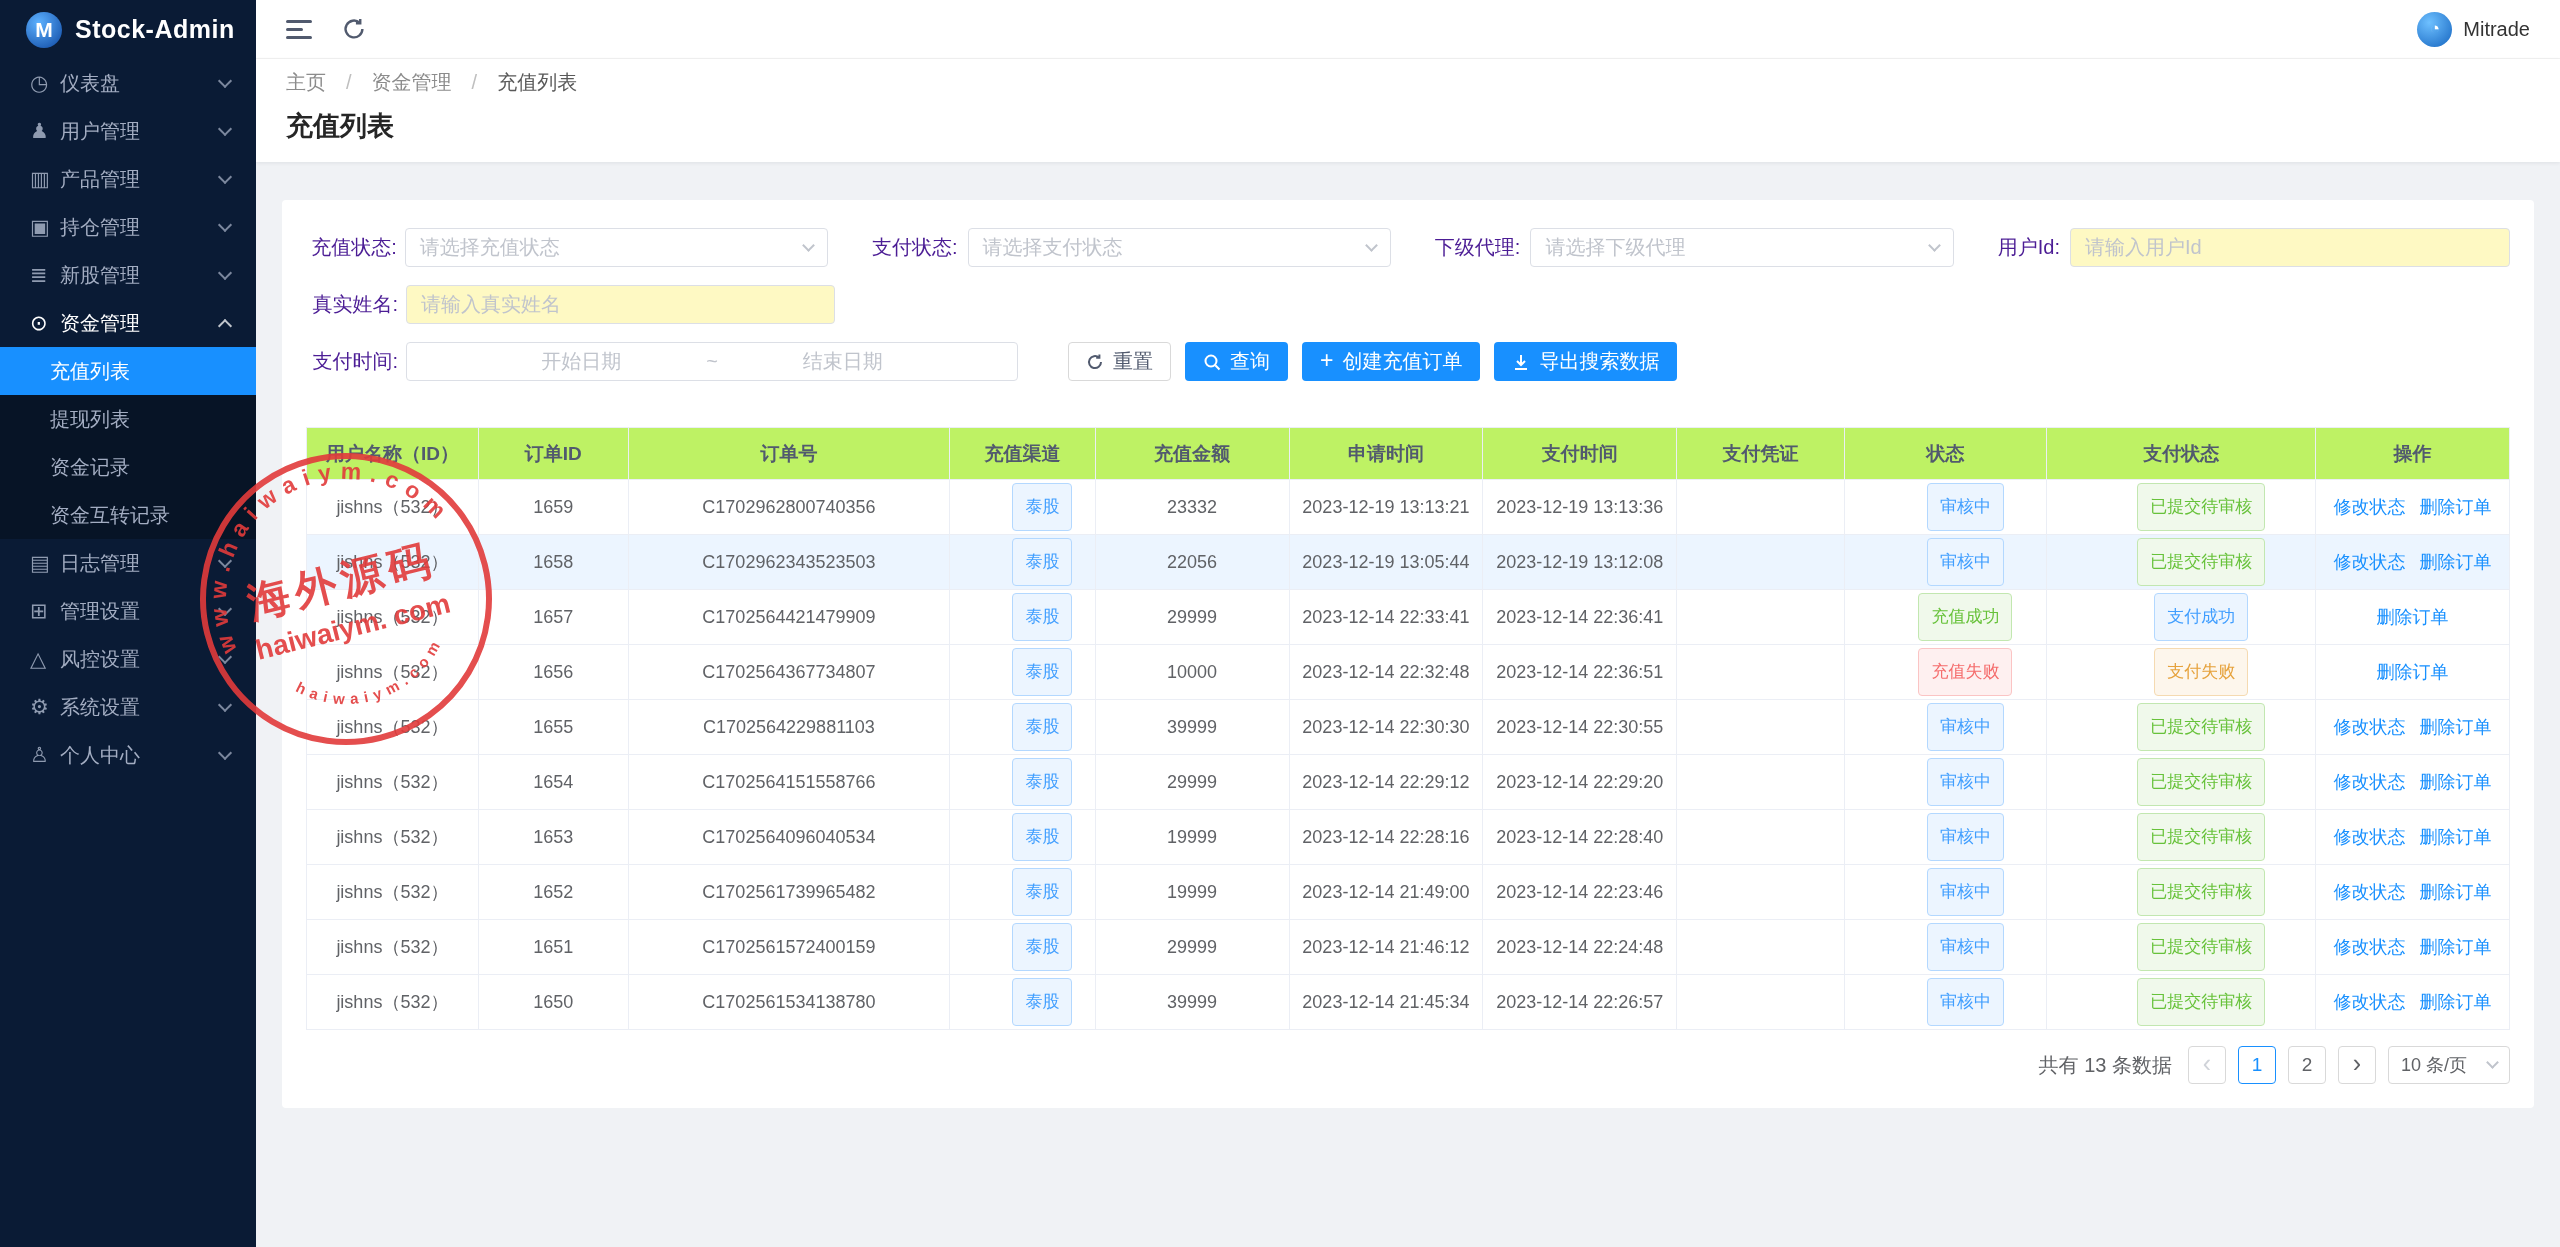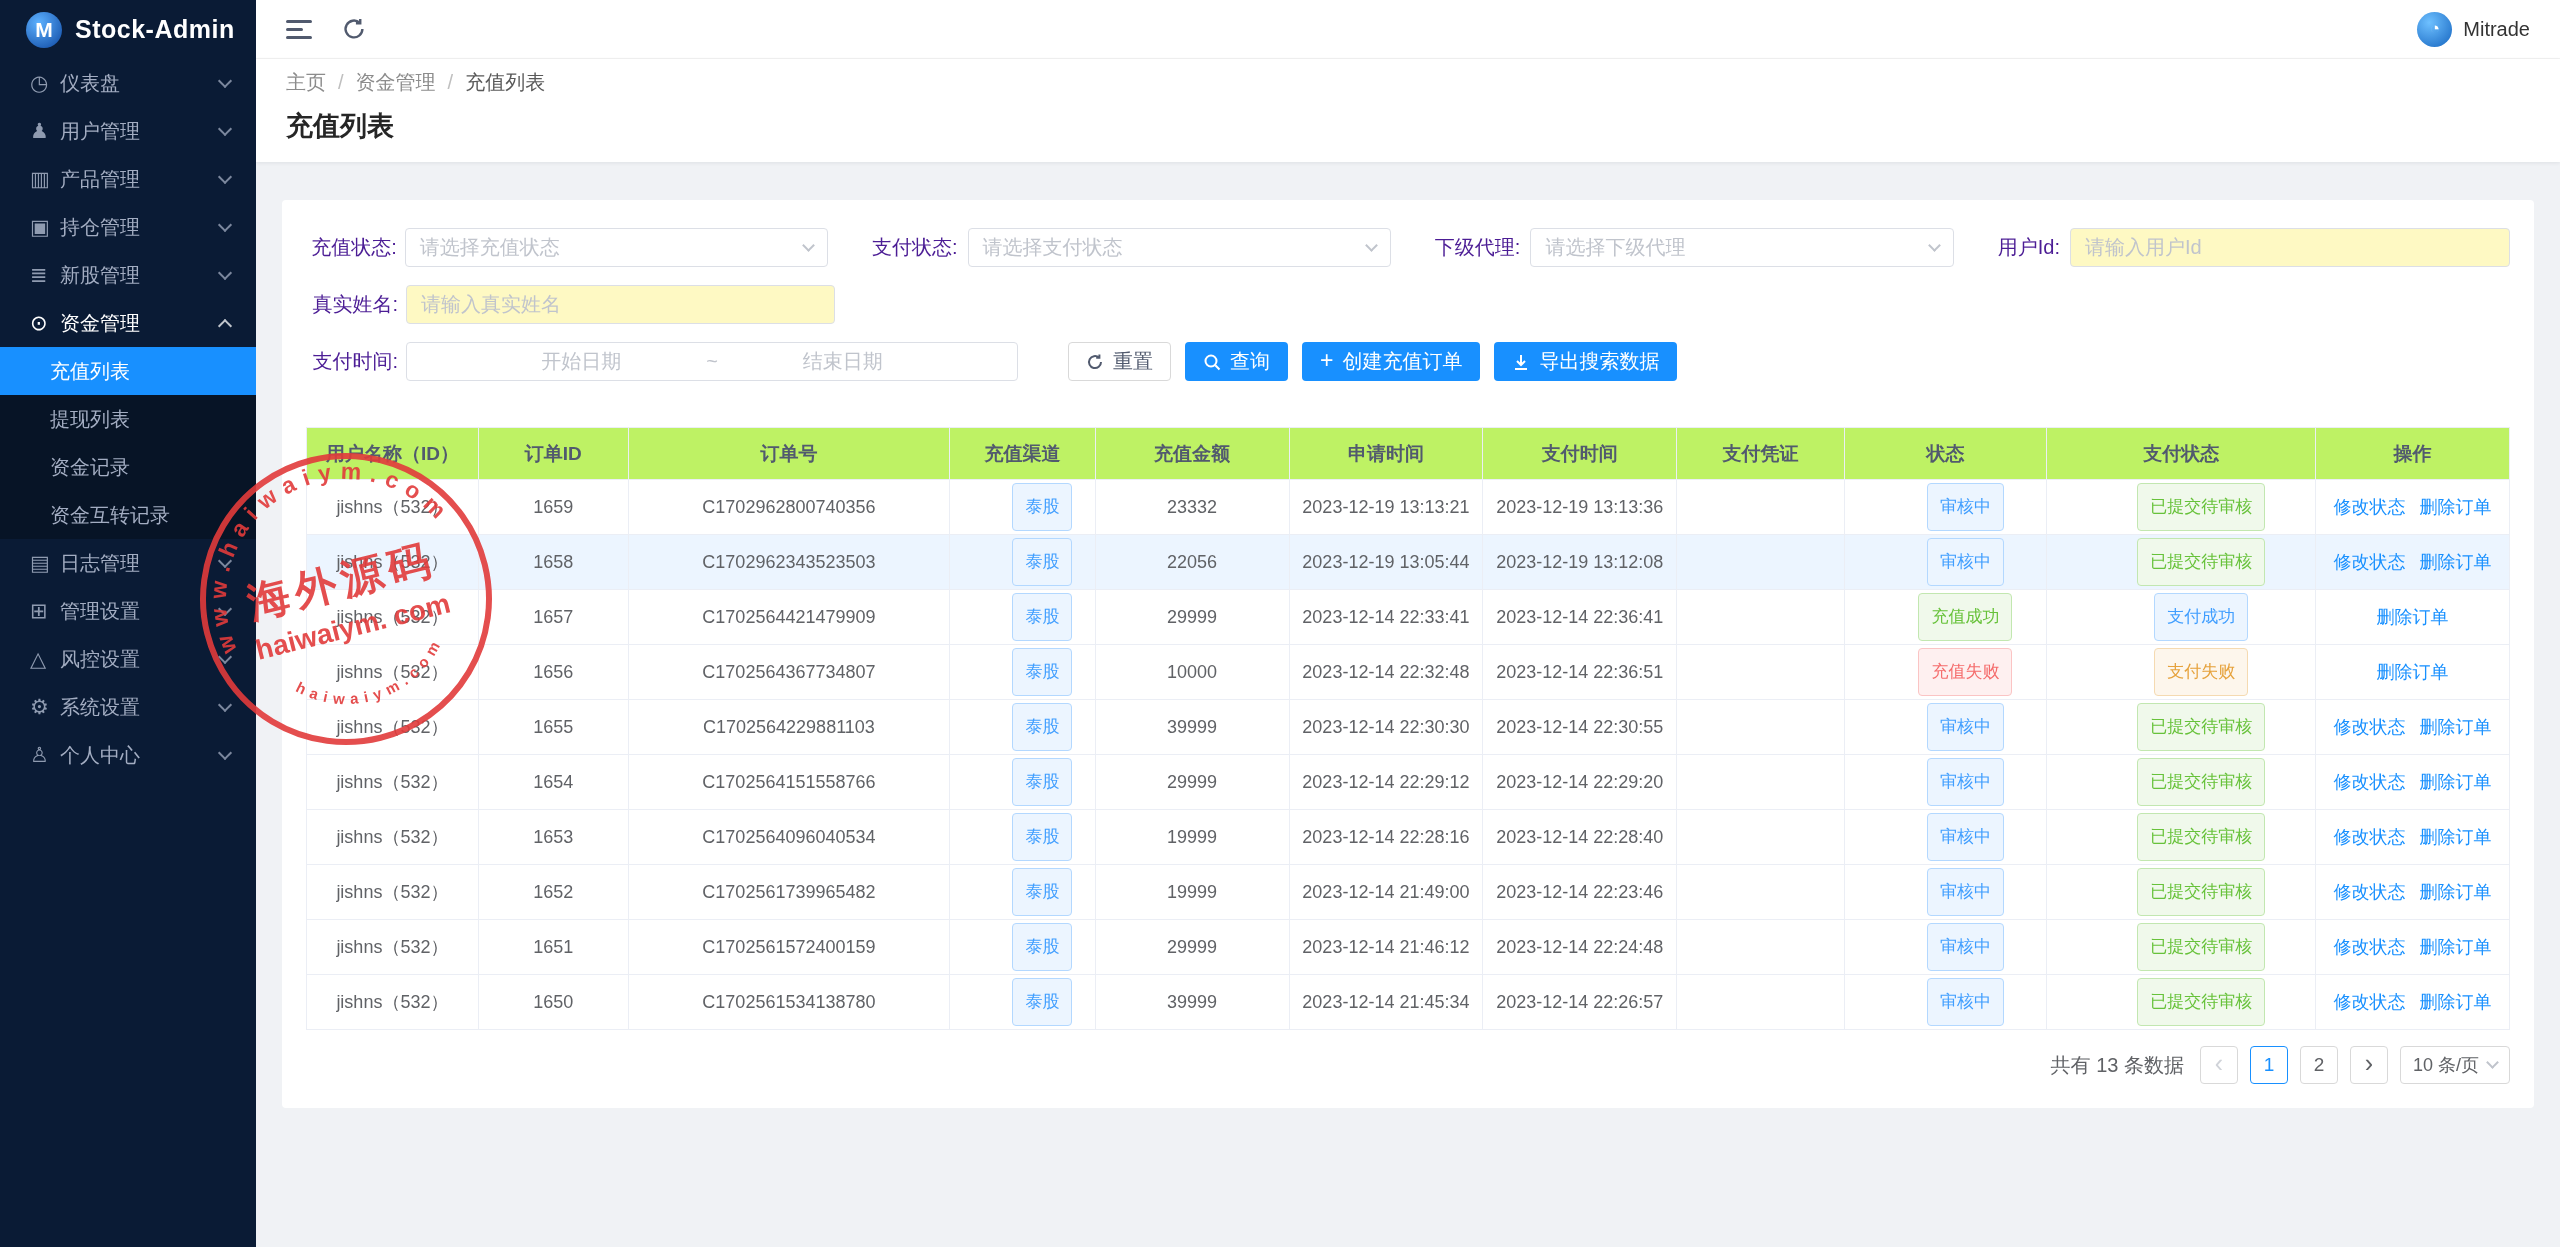--- a/index.html
+++ b/index.html
@@ -34,21 +34,21 @@
   .collapse-btn i { display:block; height:3px; border-radius:2px; background:#515a6e; }
   .collapse-btn i:nth-child(1){ width:26px; }
   .collapse-btn i:nth-child(2){ width:17px; }
   .collapse-btn i:nth-child(3){ width:26px; }
   .icon-btn { color:#515a6e; cursor:pointer; display:flex; align-items:center; }
   .topbar-right { margin-left:auto; display:flex; align-items:center; gap:11px; }
   .avatar { width:35px; height:35px; border-radius:50%; background:radial-gradient(circle at 35% 30%, #6ec0ff, #1565c0); display:flex; align-items:center; justify-content:center; color:#fff; font-size:17px; }
   .user-name { font-size:20px; color:#333; }
 
   .pagehead { background:#fff; padding:10px 30px 18px; box-shadow:0 1px 4px rgba(0,21,41,.08); }
-  .breadcrumb { display:flex; align-items:center; gap:12px; font-size:20px; color:#8c8c8c; }
+  .breadcrumb { display:flex; align-items:center; gap:20px; font-size:20px; color:#8c8c8c; }
   .breadcrumb .sep { color:#bfbfbf; }
   .crumb { cursor:pointer; }
   .crumb-last { color:#595959; cursor:default; }
   .page-title { margin-top:12px; font-size:27px; font-weight:bold; color:#262626; }
 
   .content { flex:1; padding:38px 26px 0; }
   .card { background:#fff; border-radius:4px; padding:28px 24px 24px; }
 
   
   .filter-row { display:flex; align-items:center; margin-bottom:18px; }
@@ -82,21 +82,21 @@
   .tag-orange { background:#fdf6ec; border-color:#f5dab1; color:var(--tag-orange,#e6a23c); }
   .link { color:var(--accent,#1890ff); cursor:pointer; margin:0 7px; font-size:18px; }
 
   
   .pager { display:flex; align-items:center; justify-content:flex-end; gap:12px; margin-top:16px; font-size:20px; color:#606266; }
   .pager-total { margin-right:4px; }
   .page-btn { min-width:38px; height:38px; border:1px solid #d9d9d9; border-radius:4px; background:#fff; color:#606266; display:flex; align-items:center; justify-content:center; cursor:pointer; font-size:19px; }
   .page-btn.arrow { font-size:25px; line-height:1; padding-bottom:4px; }
   .page-btn.active { border-color:var(--accent,#1890ff); color:var(--accent,#1890ff); }
   .page-btn.disabled { color:#d0d3d9; cursor:default; }
-  .page-size { height:38px; border:1px solid #d9d9d9; border-radius:4px; background:#fff; display:flex; align-items:center; gap:9px; padding:0 12px; font-size:18px; color:#606266; cursor:pointer; }
+  .page-size { height:38px; border:1px solid #d9d9d9; border-radius:4px; background:#fff; display:flex; align-items:center; gap:21px; padding:0 12px; font-size:18px; color:#606266; cursor:pointer; }
 
   
   .stamp { position:absolute; left:196px; top:449px; width:300px; height:300px; z-index:30; opacity:.9; pointer-events:none; transform:rotate(-14deg); }
 </style>
 </head>
 <body>
 
 <div class="app">
 
   <aside class="sidebar">

